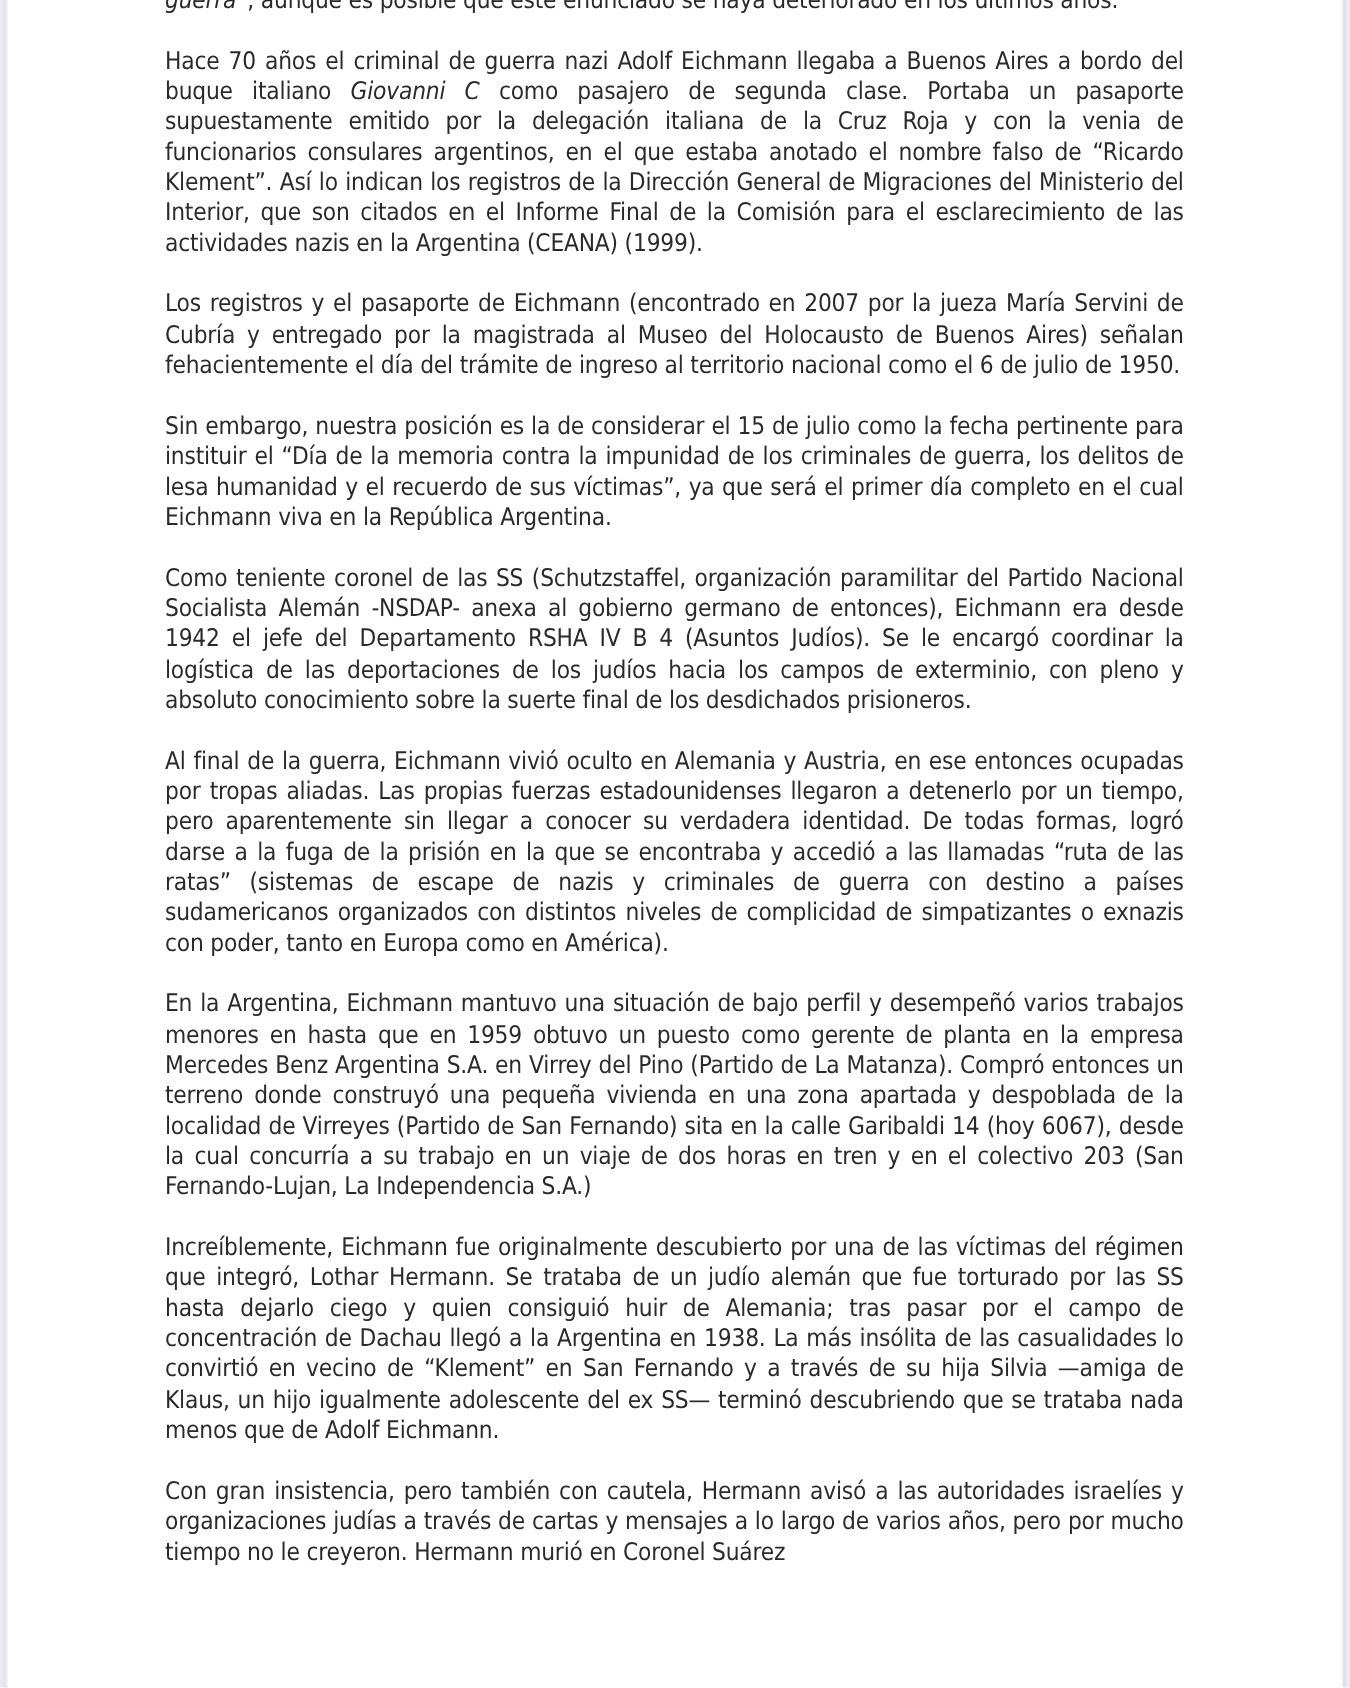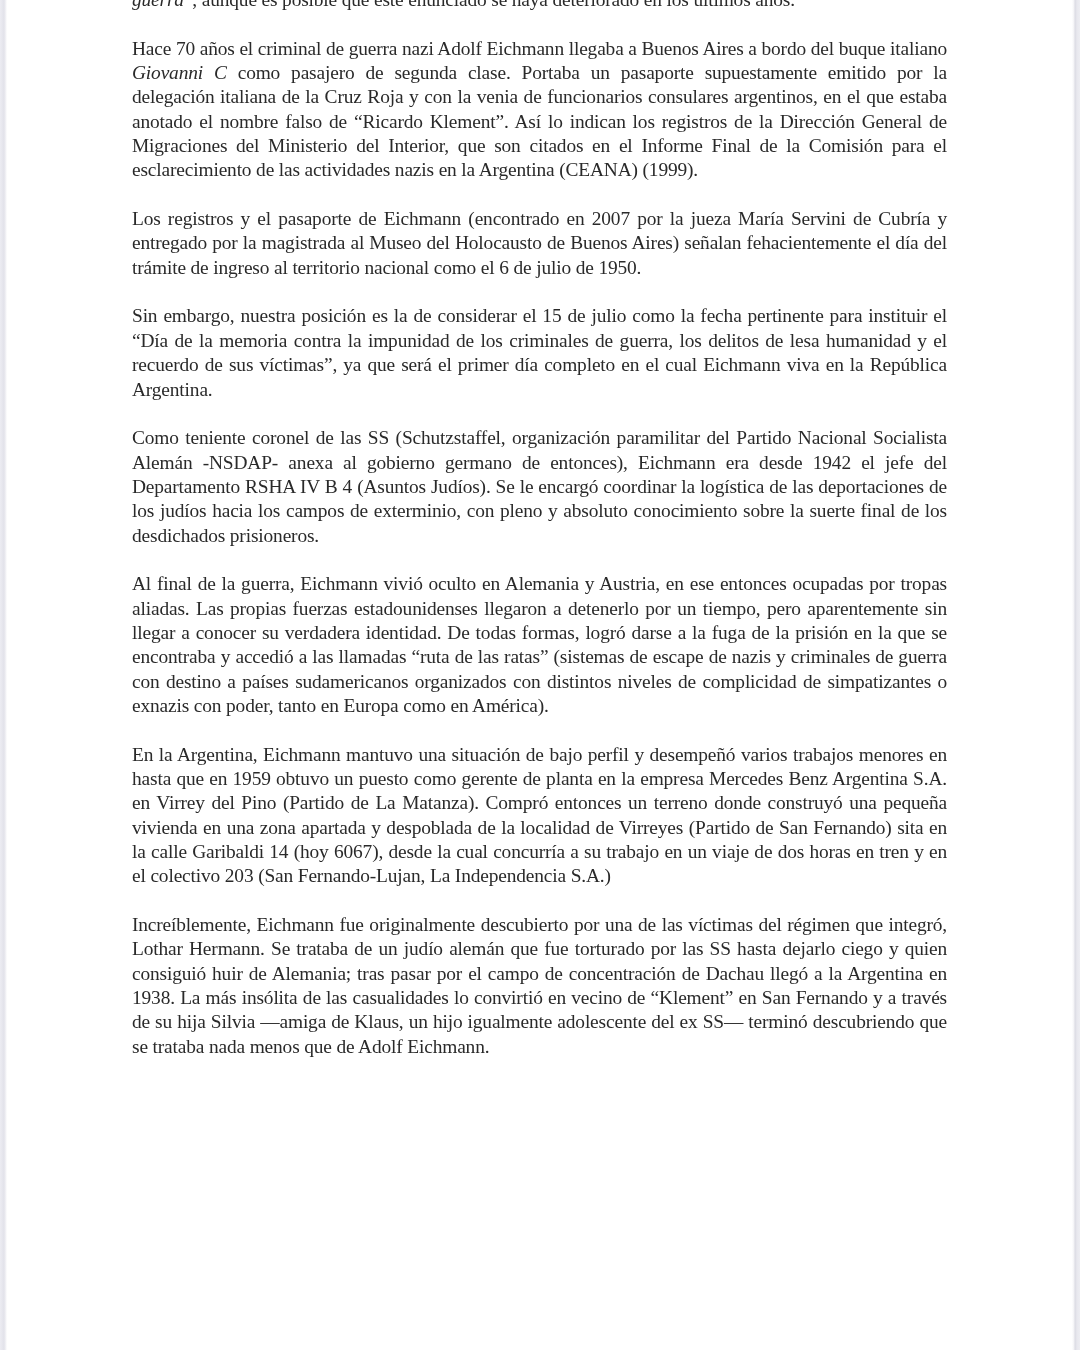--- a/index.html
+++ b/index.html
@@ -22,32 +22,32 @@
     font-size: 19.4px;
     line-height: 24.35px;
     color: #2a2a2a;
     letter-spacing: -0.15px;
   }
   .para {
     margin: 0 0 24.35px 0;
     text-align: justify;
     text-align-last: left;
     hyphens: none;
-    font-family: Liberation Serif, serif;
   }
   .it { font-style: italic; }
 </style>
 </head>
 <body>
 
 <div class="edge-left"></div>
 <div class="edge-right"></div>
 
 <div class="page" id="page">
     <p class="para"><span class="it">guerra</span><span>”, aunque es posible que este enunciado se haya deteriorado en los últimos años.</span></p>
     <p class="para"><span>Hace 70 años el criminal de guerra nazi Adolf Eichmann llegaba a Buenos Aires a bordo del buque italiano </span><span class="it">Giovanni C</span><span> como pasajero de segunda clase. Portaba un pasaporte supuestamente emitido por la delegación italiana de la Cruz Roja y con la venia de funcionarios consulares argentinos, en el que estaba anotado el nombre falso de “Ricardo Klement”. Así lo indican los registros de la Dirección General de Migraciones del Ministerio del Interior, que son citados en el Informe Final de la Comisión para el esclarecimiento de las actividades nazis en la Argentina (CEANA) (1999).</span></p>
     <p class="para"><span>Los registros y el pasaporte de Eichmann (encontrado en 2007 por la jueza María Servini de Cubría y entregado por la magistrada al Museo del Holocausto de Buenos Aires) señalan fehacientemente el día del trámite de ingreso al territorio nacional como el 6 de julio de 1950.</span></p>
     <p class="para"><span>Sin embargo, nuestra posición es la de considerar el 15 de julio como la fecha pertinente para instituir el “Día de la memoria contra la impunidad de los criminales de guerra, los delitos de lesa humanidad y el recuerdo de sus víctimas”, ya que será el primer día completo en el cual Eichmann viva en la República Argentina.</span></p>
     <p class="para"><span>Como teniente coronel de las SS (Schutzstaffel, organización paramilitar del Partido Nacional Socialista Alemán -NSDAP- anexa al gobierno germano de entonces), Eichmann era desde 1942 el jefe del Departamento RSHA IV B 4 (Asuntos Judíos). Se le encargó coordinar la logística de las deportaciones de los judíos hacia los campos de exterminio, con pleno y absoluto conocimiento sobre la suerte final de los desdichados prisioneros.</span></p>
     <p class="para"><span>Al final de la guerra, Eichmann vivió oculto en Alemania y Austria, en ese entonces ocupadas por tropas aliadas. Las propias fuerzas estadounidenses llegaron a detenerlo por un tiempo, pero aparentemente sin llegar a conocer su verdadera identidad. De todas formas, logró darse a la fuga de la prisión en la que se encontraba y accedió a las llamadas “ruta de las ratas” (sistemas de escape de nazis y criminales de guerra con destino a países sudamericanos organizados con distintos niveles de complicidad de simpatizantes o exnazis con poder, tanto en Europa como en América).</span></p>
     <p class="para"><span>En la Argentina, Eichmann mantuvo una situación de bajo perfil y desempeñó varios trabajos menores en hasta que en 1959 obtuvo un puesto como gerente de planta en la empresa Mercedes Benz Argentina S.A. en Virrey del Pino (Partido de La Matanza). Compró entonces un terreno donde construyó una pequeña vivienda en una zona apartada y despoblada de la localidad de Virreyes (Partido de San Fernando) sita en la calle Garibaldi 14 (hoy 6067), desde la cual concurría a su trabajo en un viaje de dos horas en tren y en el colectivo 203 (San Fernando-Lujan, La Independencia S.A.)</span></p>
     <p class="para"><span>Increíblemente, Eichmann fue originalmente descubierto por una de las víctimas del régimen que integró, Lothar Hermann. Se trataba de un judío alemán que fue torturado por las SS hasta dejarlo ciego y quien consiguió huir de Alemania; tras pasar por el campo de concentración de Dachau llegó a la Argentina en 1938. La más insólita de las casualidades lo convirtió en vecino de “Klement” en San Fernando y a través de su hija Silvia —amiga de Klaus, un hijo igualmente adolescente del ex SS— terminó descubriendo que se trataba nada menos que de Adolf Eichmann.</span></p>
+    <p class="para"><span>Con gran insistencia, pero también con cautela, Hermann avisó a las autoridades israelíes y organizaciones judías a través de cartas y mensajes a lo largo de varios años, pero por mucho tiempo no le creyeron. Hermann murió en Coronel Suárez</span></p>
   </div>
 
 </body></html>

